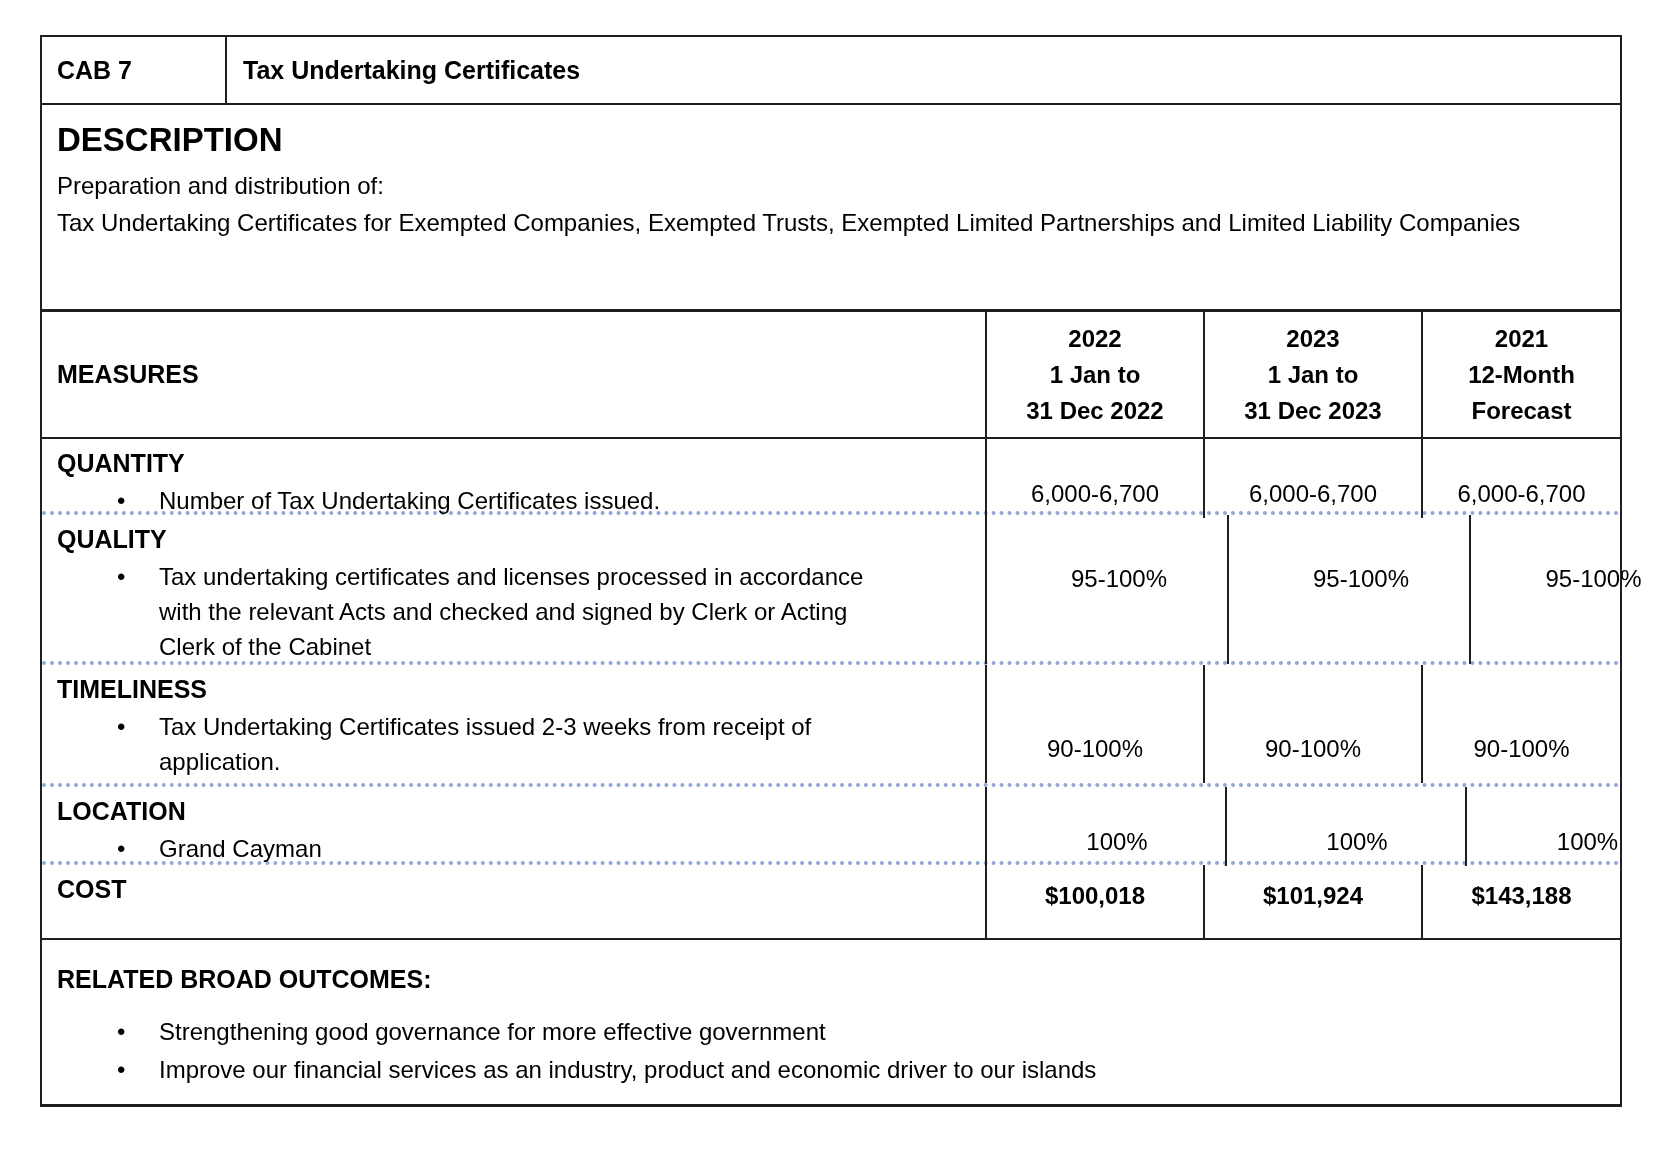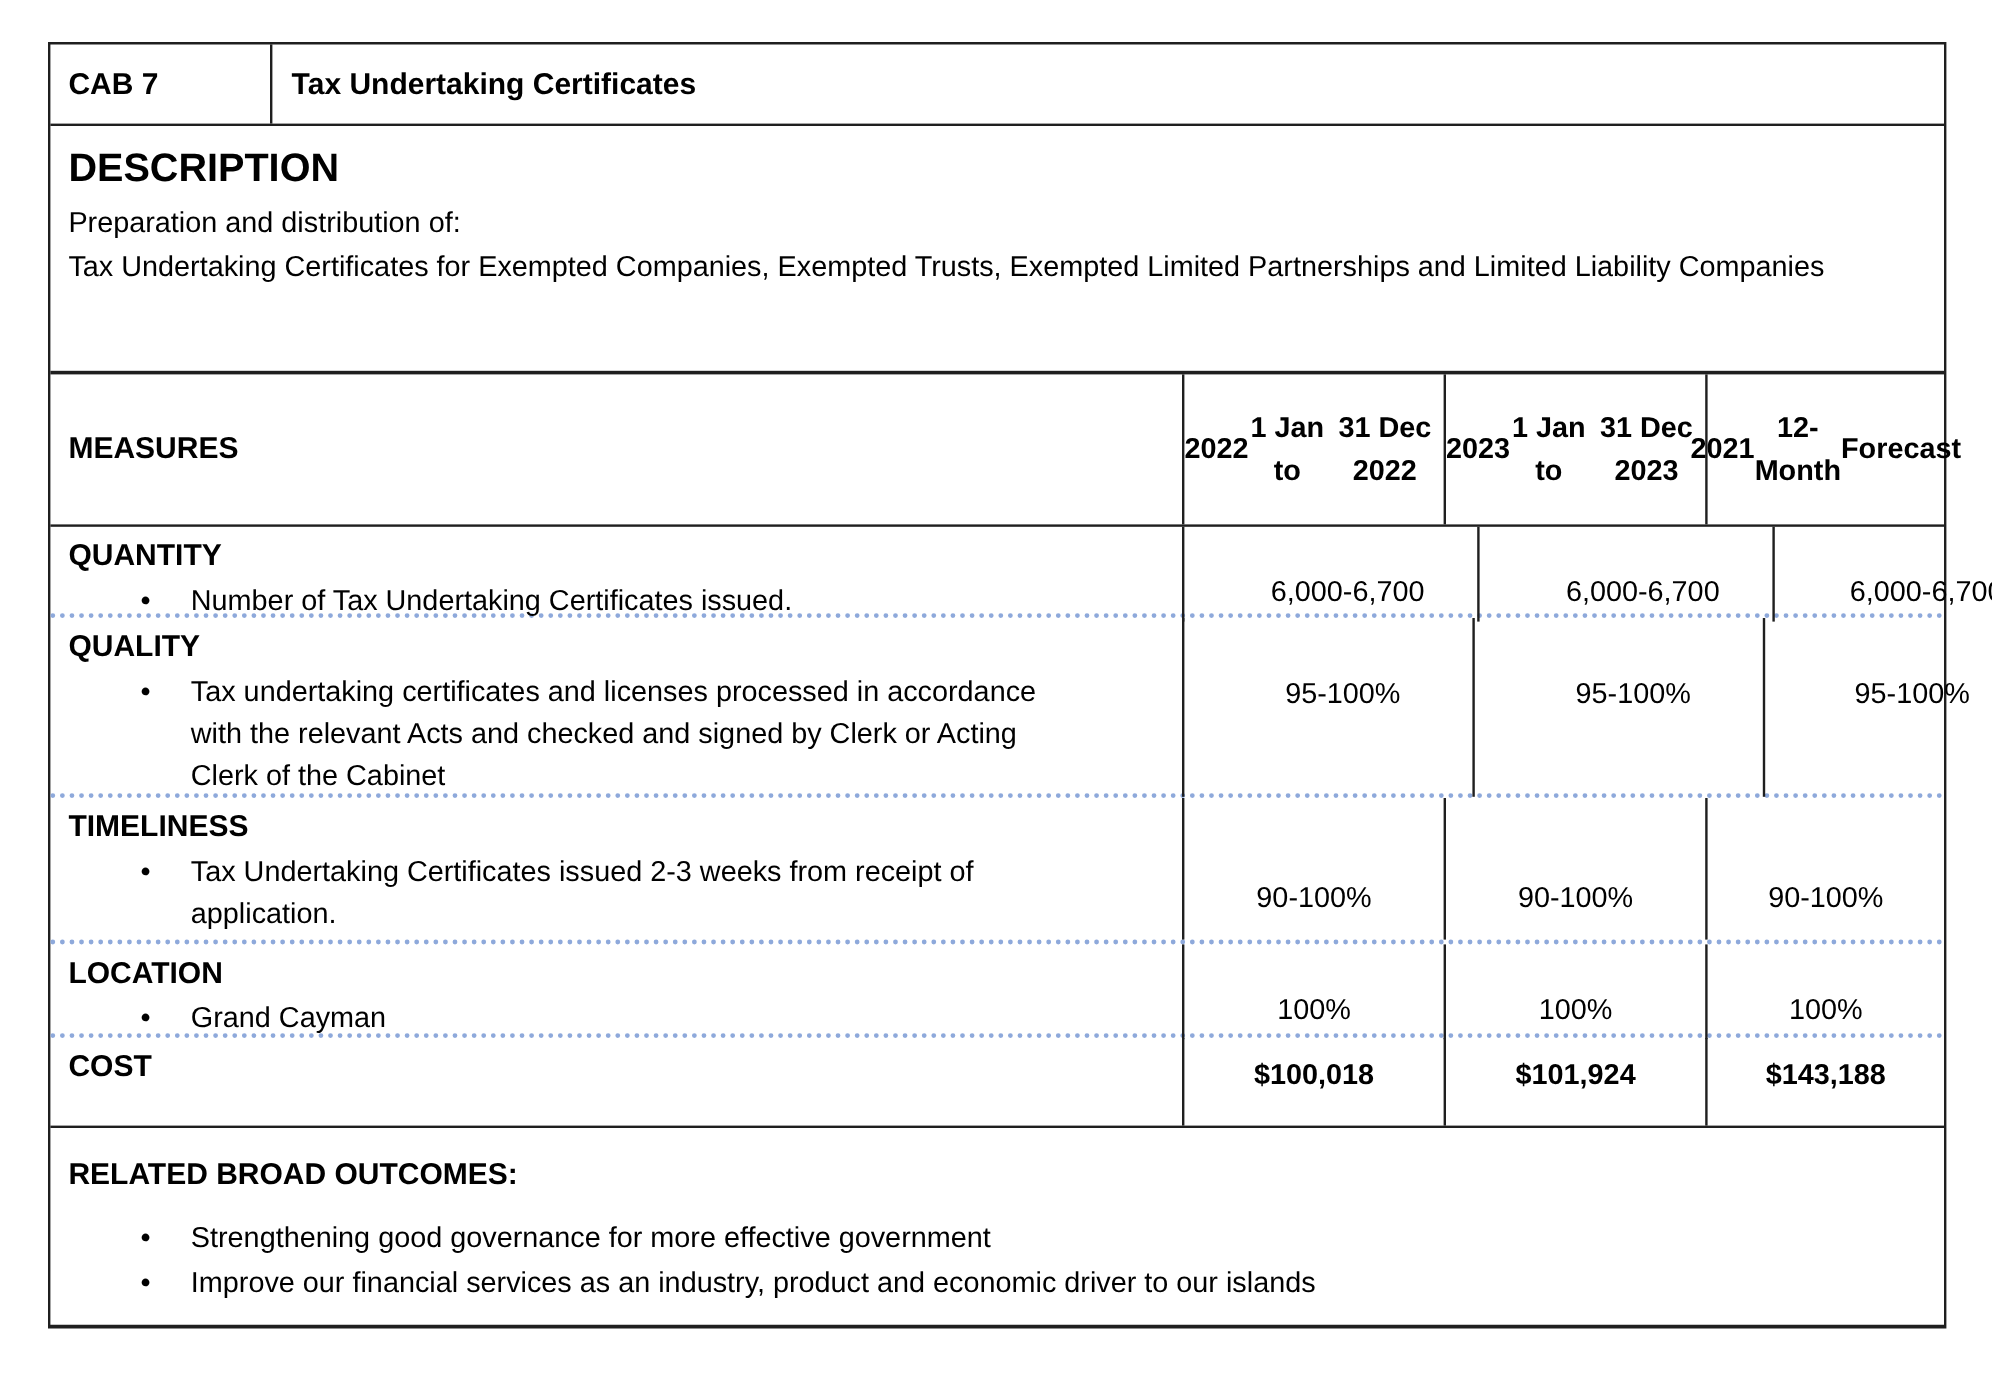--- a/index.html
+++ b/index.html
@@ -56,28 +56,28 @@
   }
   .mrow > div{border-right:2px solid var(--border-color);}
   .mrow > div:last-child{border-right:none;}
 
   .row-mhead{height:127px;border-bottom:2px solid var(--border-color);}
   .mhead-label{
     display:flex;align-items:center;padding-left:15px;
     font-weight:bold;font-size:25px;
   }
   .mhead-col{
-    display:flex;flex-direction:row;align-items:center;justify-content:center;
+    display:flex;flex-direction:column;align-items:center;justify-content:center;
     font-weight:bold;font-size:24px;line-height:36px;text-align:center;
   }
 
-  .row-quantity{height:76px;border-bottom:4px dotted var(--dot-color);gap:28px;}
+  .row-quantity{height:76px;border-bottom:4px dotted var(--dot-color);}
   .row-quality{height:150px;border-bottom:4px dotted var(--dot-color);gap:24px;}
   .row-timeliness{height:122px;border-bottom:4px dotted var(--dot-color);}
-  .row-location{height:78px;border-bottom:4px dotted var(--dot-color);}
+  .row-location{height:78px;border-bottom:4px dotted var(--dot-color);gap:22px;}
   .row-cost{height:75px;border-bottom:2px solid var(--border-color);}
 
   .mlabel{padding:8px 10px 0 15px;font-size:24px;}
   .mcat{font-weight:bold;font-size:25px;line-height:33px;}
   .bullet-item{display:flex;margin-top:3px;line-height:35px;}
   .bullet-glyph{flex:0 0 42px;margin-left:60px;font-size:24px;}
   .bullet-text{max-width:750px;font-size:24px;}
 
   .val{
     display:flex;flex-direction:column;align-items:center;

